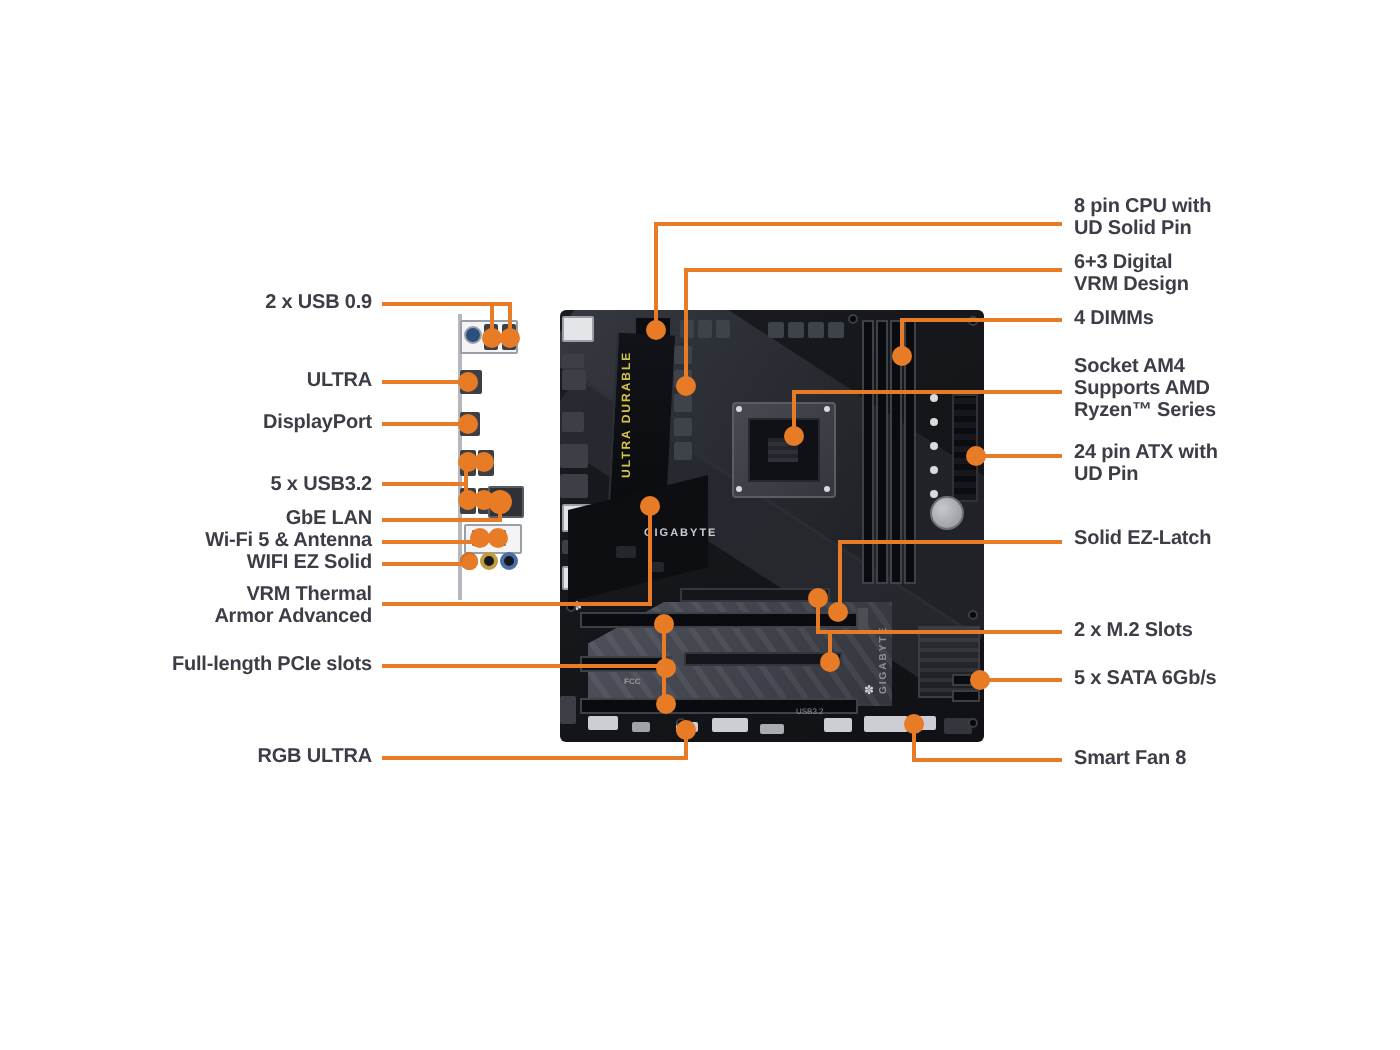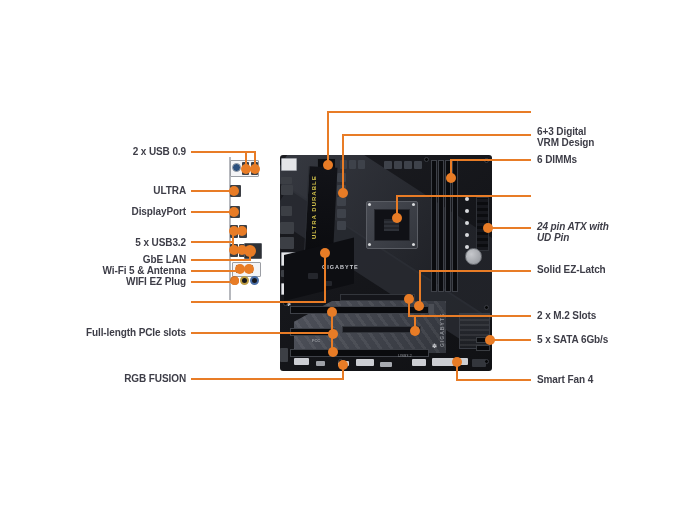--- a/index.html
+++ b/index.html
@@ -195,64 +195,71 @@
       <div class="callout-line" style="left: 191px; top: 259px; width: 60px; height: 2px;"></div>
       <div class="callout-line" style="left: 249px; top: 252px; width: 2px; height: 9px;"></div>
       <div class="callout-dot" style="left: 244px; top: 245px; width: 12px; height: 12px;"></div>
       <div class="callout-label right-align" style="top: 254px; right: 514px;">GbE LAN</div>
       <div class="callout-line" style="left: 191px; top: 270px; width: 46px; height: 2px;"></div>
       <div class="callout-dot" style="left: 235px; top: 264px; width: 10px; height: 10px;"></div>
       <div class="callout-dot" style="left: 244px; top: 264px; width: 10px; height: 10px;"></div>
       <div class="callout-label right-align" style="top: 265px; right: 514px;">Wi-Fi 5 &amp; Antenna</div>
       <div class="callout-line" style="left: 191px; top: 281px; width: 42px; height: 2px;"></div>
       <div class="callout-dot" style="left: 231px; top: 277px; width: 8px; height: 8px;"></div>
-      <div class="callout-label right-align" style="top: 276px; right: 514px;">WIFI EZ Plug</div>
+      <div class="callout-label right-align" style="top: 276px; right: 514px;">WIFI EZ Solid</div>
       <div class="callout-line" style="left: 191px; top: 301px; width: 135px; height: 2px;"></div>
       <div class="callout-line" style="left: 324px; top: 255px; width: 2px; height: 48px;"></div>
       <div class="callout-dot" style="left: 320px; top: 248px; width: 10px; height: 10px;"></div>
+      <div class="callout-label right-align" style="top: 292px; right: 514px;">VRM Thermal
+Armor Advanced</div>
       <div class="callout-line" style="left: 191px; top: 332px; width: 142px; height: 2px;"></div>
       <div class="callout-line" style="left: 331px; top: 311px; width: 2px; height: 42px;"></div>
       <div class="callout-dot" style="left: 327px; top: 307px; width: 10px; height: 10px;"></div>
       <div class="callout-dot" style="left: 328px; top: 329px; width: 10px; height: 10px;"></div>
       <div class="callout-dot" style="left: 328px; top: 347px; width: 10px; height: 10px;"></div>
       <div class="callout-label right-align" style="top: 327px; right: 514px;">Full-length PCIe slots</div>
       <div class="callout-line" style="left: 191px; top: 378px; width: 153px; height: 2px;"></div>
       <div class="callout-line" style="left: 342px; top: 366px; width: 2px; height: 14px;"></div>
       <div class="callout-dot" style="left: 338px; top: 360px; width: 10px; height: 10px;"></div>
-      <div class="callout-label right-align" style="top: 373px; right: 514px;">RGB FUSION</div>
+      <div class="callout-label right-align" style="top: 373px; right: 514px;">RGB ULTRA</div>
       <div class="callout-line" style="left: 327px; top: 111px; width: 2px; height: 55px;"></div>
       <div class="callout-line" style="left: 327px; top: 111px; width: 204px; height: 2px;"></div>
       <div class="callout-dot" style="left: 323px; top: 160px; width: 10px; height: 10px;"></div>
+      <div class="callout-label" style="top: 98px; left: 537px;">8 pin CPU with
+UD Solid Pin</div>
       <div class="callout-line" style="left: 342px; top: 134px; width: 2px; height: 60px;"></div>
       <div class="callout-line" style="left: 342px; top: 134px; width: 189px; height: 2px;"></div>
       <div class="callout-dot" style="left: 338px; top: 188px; width: 10px; height: 10px;"></div>
       <div class="callout-label" style="top: 126px; left: 537px;">6+3 Digital
 VRM Design</div>
       <div class="callout-line" style="left: 450px; top: 159px; width: 2px; height: 20px;"></div>
       <div class="callout-line" style="left: 450px; top: 159px; width: 81px; height: 2px;"></div>
       <div class="callout-dot" style="left: 446px; top: 173px; width: 10px; height: 10px;"></div>
-      <div class="callout-label" style="top: 154px; left: 537px;">6 DIMMs</div>
+      <div class="callout-label" style="top: 154px; left: 537px;">4 DIMMs</div>
       <div class="callout-line" style="left: 396px; top: 195px; width: 2px; height: 24px;"></div>
       <div class="callout-line" style="left: 396px; top: 195px; width: 135px; height: 2px;"></div>
       <div class="callout-dot" style="left: 392px; top: 213px; width: 10px; height: 10px;"></div>
+      <div class="callout-label" style="top: 178px; left: 537px;">Socket AM4
+Supports AMD
+Ryzen™ Series</div>
       <div class="callout-line" style="left: 488px; top: 227px; width: 43px; height: 2px;"></div>
       <div class="callout-dot" style="left: 483px; top: 223px; width: 10px; height: 10px;"></div>
-      <div class="callout-label" style="top: 221px; left: 537px; font-style: italic;">24 pin ATX with
+      <div class="callout-label" style="top: 221px; left: 537px;">24 pin ATX with
 UD Pin</div>
       <div class="callout-line" style="left: 419px; top: 270px; width: 2px; height: 35px;"></div>
       <div class="callout-line" style="left: 419px; top: 270px; width: 112px; height: 2px;"></div>
       <div class="callout-dot" style="left: 414px; top: 301px; width: 10px; height: 10px;"></div>
       <div class="callout-label" style="top: 264px; left: 537px;">Solid EZ-Latch</div>
       <div class="callout-line" style="left: 408px; top: 300px; width: 2px; height: 17px;"></div>
       <div class="callout-line" style="left: 408px; top: 315px; width: 123px; height: 2px;"></div>
       <div class="callout-line" style="left: 414px; top: 315px; width: 2px; height: 15px;"></div>
       <div class="callout-dot" style="left: 404px; top: 294px; width: 10px; height: 10px;"></div>
       <div class="callout-dot" style="left: 410px; top: 326px; width: 10px; height: 10px;"></div>
       <div class="callout-label" style="top: 310px; left: 537px;">2 x M.2 Slots</div>
       <div class="callout-line" style="left: 490px; top: 339px; width: 41px; height: 2px;"></div>
       <div class="callout-dot" style="left: 485px; top: 335px; width: 10px; height: 10px;"></div>
       <div class="callout-label" style="top: 334px; left: 537px;">5 x SATA 6Gb/s</div>
       <div class="callout-line" style="left: 456px; top: 363px; width: 2px; height: 18px;"></div>
       <div class="callout-line" style="left: 456px; top: 379px; width: 75px; height: 2px;"></div>
       <div class="callout-dot" style="left: 452px; top: 357px; width: 10px; height: 10px;"></div>
-      <div class="callout-label" style="top: 374px; left: 537px;">Smart Fan 4</div>
+      <div class="callout-label" style="top: 374px; left: 537px;">Smart Fan 8</div>
     </div>
 </div>
 
 </body></html>

